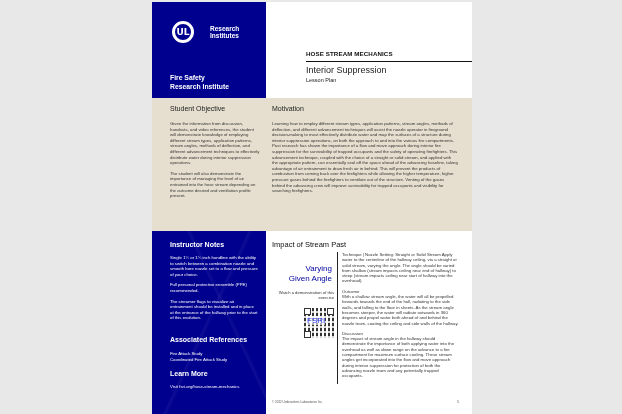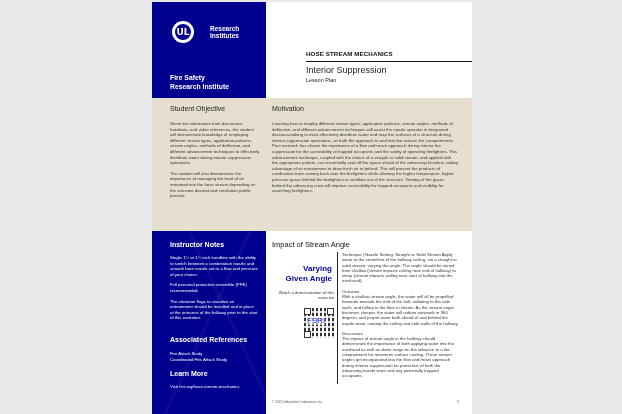--- a/index.html
+++ b/index.html
@@ -63,21 +63,21 @@
       linear-gradient(65deg, transparent 60%, rgba(255,255,255,0.05) 61%, transparent 63%);
   }
   .lb-h { color: #fff; font-size: 7px; font-weight: bold; position: absolute; left: 18px; }
   .lb-txt { color: #fff; font-size: 4.3px; line-height: 5.6px; position: absolute; left: 18px; width: 88px; }
   .lb-txt p { margin: 0 0 5px 0; }
 
   
   .impact-title { position: absolute; left: 120px; top: 238px; font-size: 7.5px; color: #111; }
   .varying {
     position: absolute; left: 130px; top: 262px; width: 50px; text-align: right;
-    color: #0000a0; font-size: 8px; font-weight: bold; line-height: 10px;
+    color: #0000a0; font-size: 8px; font-weight: normal; line-height: 10px;
   }
   .watch {
     position: absolute; left: 126px; top: 288px; width: 56px; text-align: right;
     font-size: 4.2px; line-height: 5.4px; color: #333;
   }
   .qr {
     position: absolute; left: 152px; top: 306px; width: 30px; height: 30px;
     background:
       repeating-linear-gradient(90deg, #111 0 2px, #fff 2px 4px),
       #fff;
@@ -148,21 +148,21 @@
     </div>
     <div class="lb-h" style="top:105px;">Associated References</div>
     <div class="lb-txt" style="top:120px;">
       <div>Fire Attack Study</div>
       <div>Coordinated Fire Attack Study</div>
     </div>
     <div class="lb-h" style="top:139px;">Learn More</div>
     <div class="lb-txt" style="top:153px;">Visit fsri.org/hose-stream-mechanics</div>
   </div>
 
-  <div class="impact-title">Impact of Stream Angle</div>
+  <div class="impact-title">Impact of Stream Past</div>
   <div class="varying">
     <div>Varying</div>
     <div>Given Angle</div>
   </div>
   <div class="watch">Watch a demonstration of this exercise</div>
   <div class="qr">
     <div class="qr-inner"></div>
     <div class="qr-corner" style="left:0;top:0;"></div>
     <div class="qr-corner" style="right:0;top:0;"></div>
     <div class="qr-corner" style="left:0;bottom:0;"></div>

